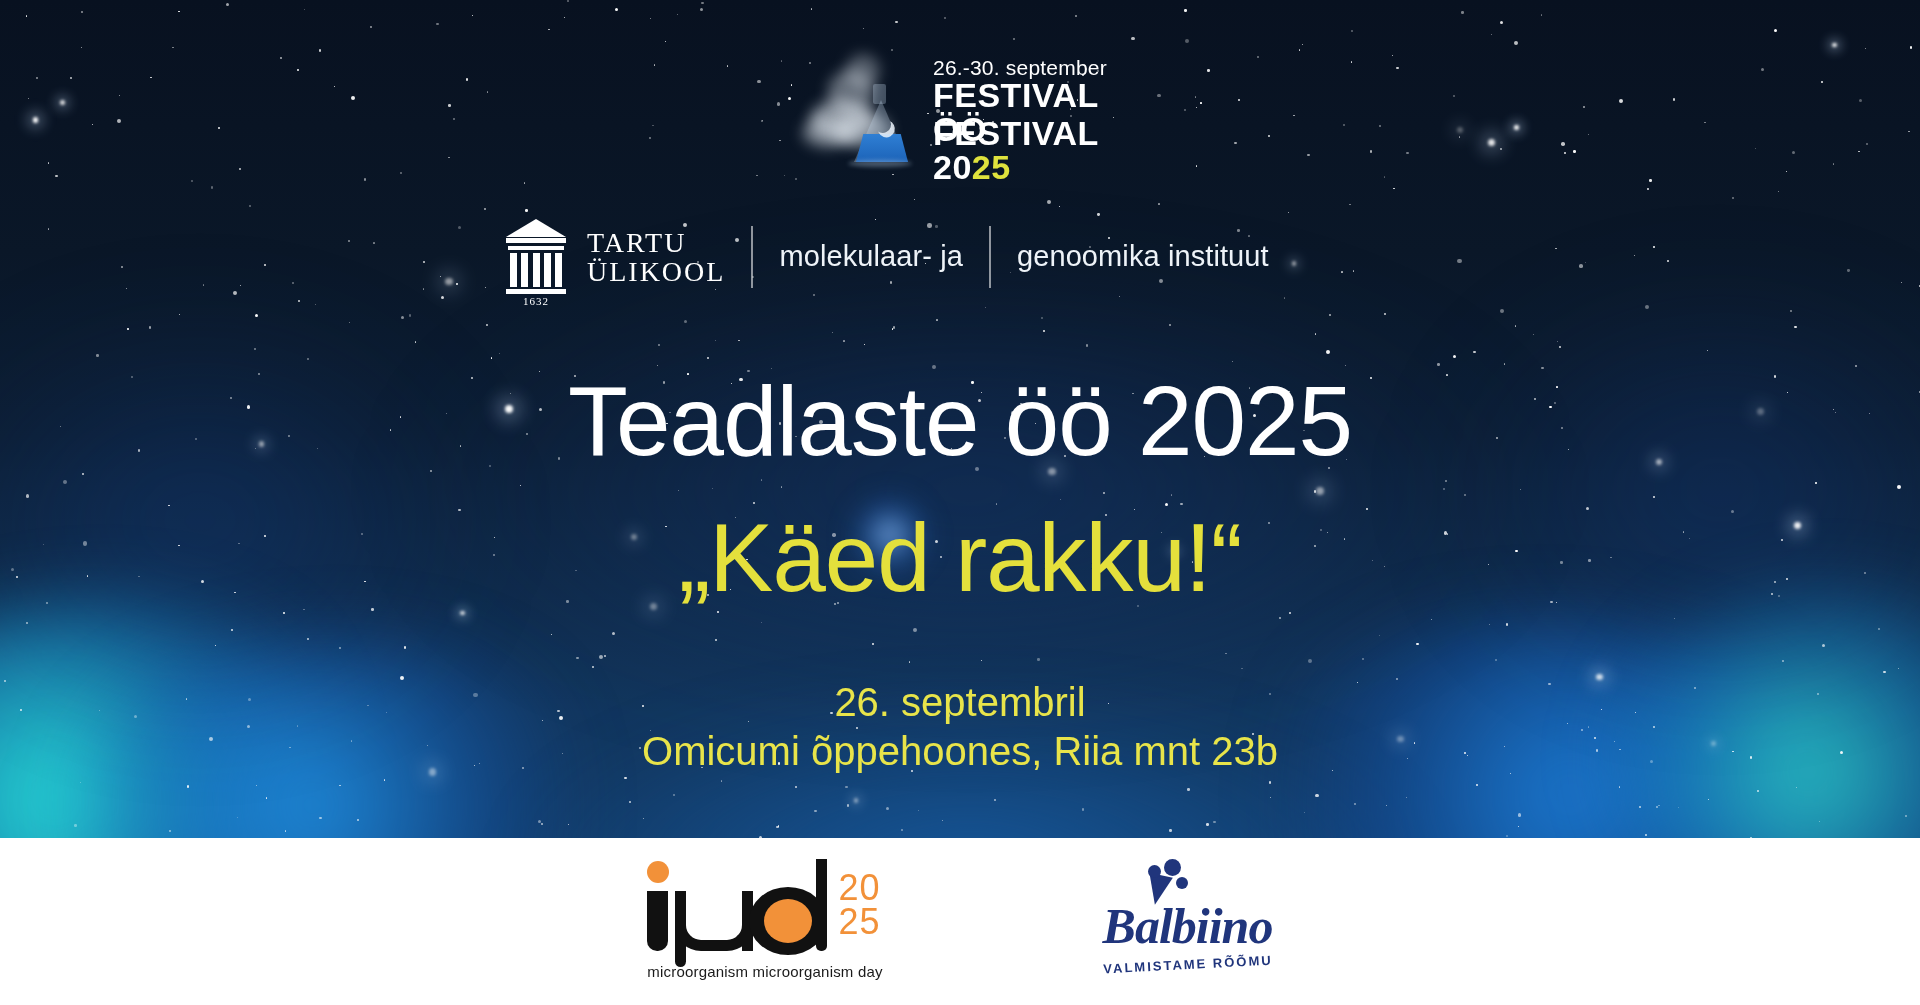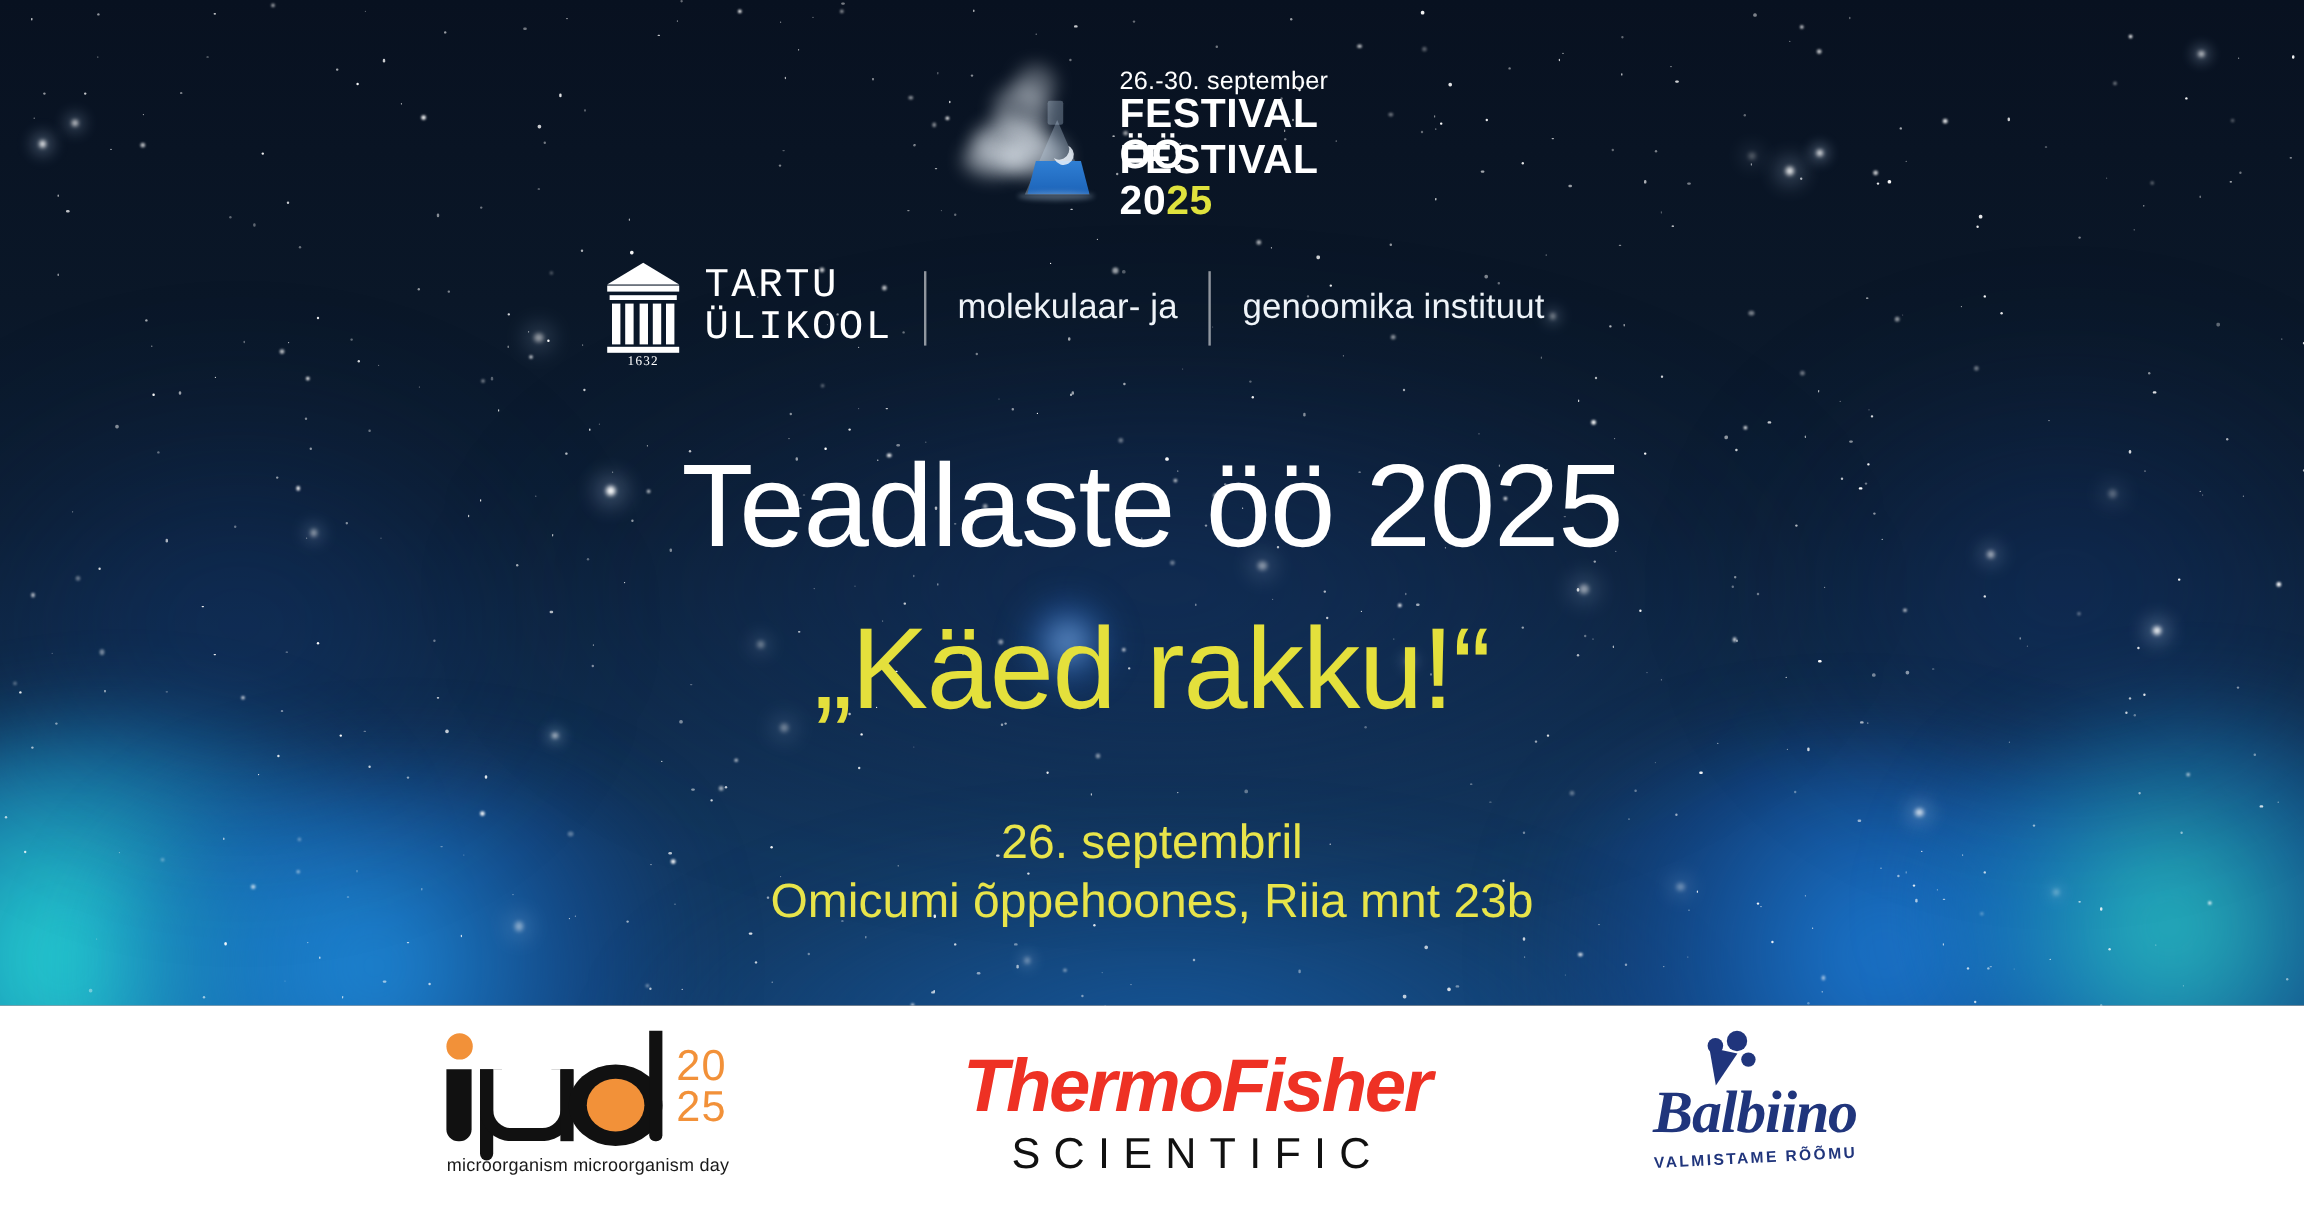--- a/index.html
+++ b/index.html
@@ -51,21 +51,21 @@
   .ut{position:absolute;left:505px;top:212px;height:90px;display:flex;align-items:center;}
   .crest{width:62px;height:88px;position:relative;margin-right:20px;}
   .crest .roof{position:absolute;left:1px;top:6px;width:0;height:0;border-left:30px solid transparent;border-right:30px solid transparent;border-bottom:18px solid #fff;}
   .crest .lintel{position:absolute;left:1px;top:25px;width:60px;height:5px;background:#fff;}
   .crest .lintel2{position:absolute;left:3px;top:33px;width:56px;height:4px;background:#fff;}
   .crest .cols{position:absolute;left:5px;top:40px;width:52px;height:34px;display:flex;justify-content:space-between;}
   .crest .cols i{display:block;width:7px;height:34px;background:#fff;}
   .crest .plinth{position:absolute;left:1px;top:76px;width:60px;height:5px;background:#fff;}
   .crest .yr{position:absolute;left:0;top:82px;width:62px;text-align:center;font-family:"Liberation Serif",serif;font-size:11px;color:#fff;letter-spacing:1px;}
 
-  .ut-name{font-family:Liberation Mono, monospace;color:#fff;font-size:34px;line-height:1.04;letter-spacing:2px;}
+  .ut-name{font-family:Liberation Serif, serif;color:#fff;font-size:28px;line-height:1.04;letter-spacing:2px;}
   .vrule{width:2px;height:62px;background:rgba(255,255,255,.55);margin:0 26px;}
   .inst{color:#eef3f8;font-size:29px;line-height:1.22;font-weight:300;letter-spacing:.1px;}
 
   
   .h1{position:absolute;left:0;top:372px;width:1920px;text-align:center;color:#fff;
       font-size:98px;font-weight:300;letter-spacing:-1px;line-height:1;}
   .h2{position:absolute;left:0;top:510px;width:1920px;text-align:center;color:#e4e03c;
       font-size:96px;font-weight:400;letter-spacing:-1px;line-height:1;}
   .meta{position:absolute;left:0;top:678px;width:1920px;text-align:center;color:#e8e44a;
       font-size:40px;font-weight:400;line-height:1.22;}
@@ -815,24 +815,20 @@
           <div class="imd-d-fill"></div>
           <div class="imd-d-stem"></div>
         <div class="imd-yr">
           <div>20</div>
           <div>25</div>
         </div>
       </div>
       <div class="imd-cap">microorganism microorganism day</div>
     </div>
 
-    <div class="tf">
-      <div class="tf-a">ThermoFisher</div>
-      <div class="tf-b">SCIENTIFIC</div>
-    </div>
 
     <div class="bb">
       <div class="bb-cone">
         <div class="c"></div>
           <div class="b1"></div>
           <div class="b2"></div>
           <div class="b3"></div>
       </div>
       <div class="bb-name">Balbiino</div>
       <div class="bb-tag">VALMISTAME RÕÕMU</div>

